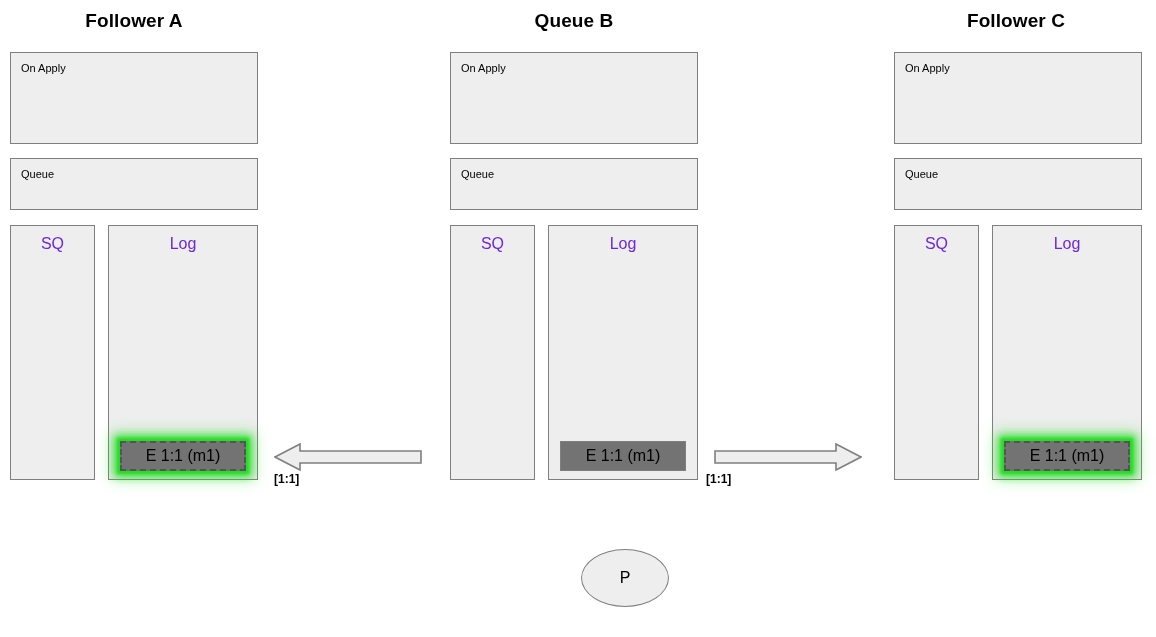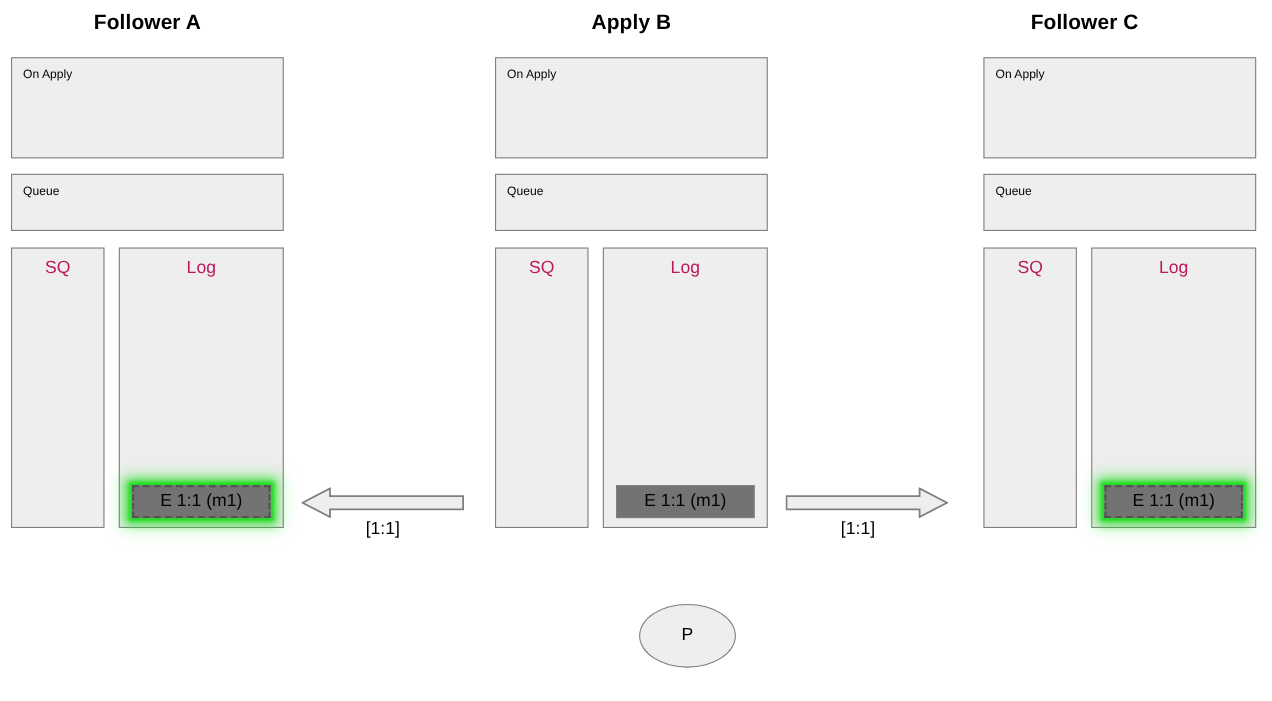--- a/index.html
+++ b/index.html
@@ -44,21 +44,21 @@
     font-size: 11px;
     color: #000000;
     white-space: nowrap;
   }
   .box-label-tc {
     position: absolute;
     left: 0;
     right: 0;
     top: 9px;
     font-size: 16px;
-    color: #be185d;
+    color: #6d28d9;
     text-align: center;
     white-space: nowrap;
   }
 
   
   .entry {
     position: absolute;
     box-sizing: border-box;
     background: #737373;
     display: flex;
@@ -81,24 +81,25 @@
 
   
   .arrow {
     position: absolute;
   }
   .arrow svg {
     display: block;
   }
   .arrow-label {
     position: absolute;
-    font-size: 16px;
+    font-size: 12px;
     color: #000000;
-    text-align: center;
+    text-align: left;
     white-space: nowrap;
+    font-weight: bold;
   }
 
   
   .ellipse {
     position: absolute;
     background: #eeeeee;
     border: 1.6px solid #7f7f7f;
     border-radius: 50%;
     box-sizing: border-box;
     display: flex;
@@ -126,41 +127,41 @@
   <div class="box" style="left:10px; top:225px; width:85px; height:255px;">
     <span class="box-label-tc">SQ</span>
   </div>
 
   <div class="box" style="left:108px; top:225px; width:150px; height:255px;">
     <span class="box-label-tc">Log</span>
   </div>
 
   <div class="entry highlight" style="left:120px; top:441px; width:126px; height:30px;">E 1:1 (m1)</div>
 
-  <div class="node-title" style="left:450px; top:10px; width:248px;">Apply B</div>
+  <div class="node-title" style="left:450px; top:10px; width:248px;">Queue B</div>
 
   <div class="box" style="left:450px; top:52px; width:248px; height:92px;">
     <span class="box-label-tl">On Apply</span>
   </div>
 
   <div class="box" style="left:450px; top:158px; width:248px; height:52px;">
     <span class="box-label-tl">Queue</span>
   </div>
 
   <div class="box" style="left:450px; top:225px; width:85px; height:255px;">
     <span class="box-label-tc">SQ</span>
   </div>
 
   <div class="box" style="left:548px; top:225px; width:150px; height:255px;">
     <span class="box-label-tc">Log</span>
   </div>
 
   <div class="entry solid" style="left:560px; top:441px; width:126px; height:30px;">E 1:1 (m1)</div>
 
-  <div class="node-title" style="left:862px; top:10px; width:248px;">Follower C</div>
+  <div class="node-title" style="left:892px; top:10px; width:248px;">Follower C</div>
 
   <div class="box" style="left:894px; top:52px; width:248px; height:92px;">
     <span class="box-label-tl">On Apply</span>
   </div>
 
   <div class="box" style="left:894px; top:158px; width:248px; height:52px;">
     <span class="box-label-tl">Queue</span>
   </div>
 
   <div class="box" style="left:894px; top:225px; width:85px; height:255px;">

